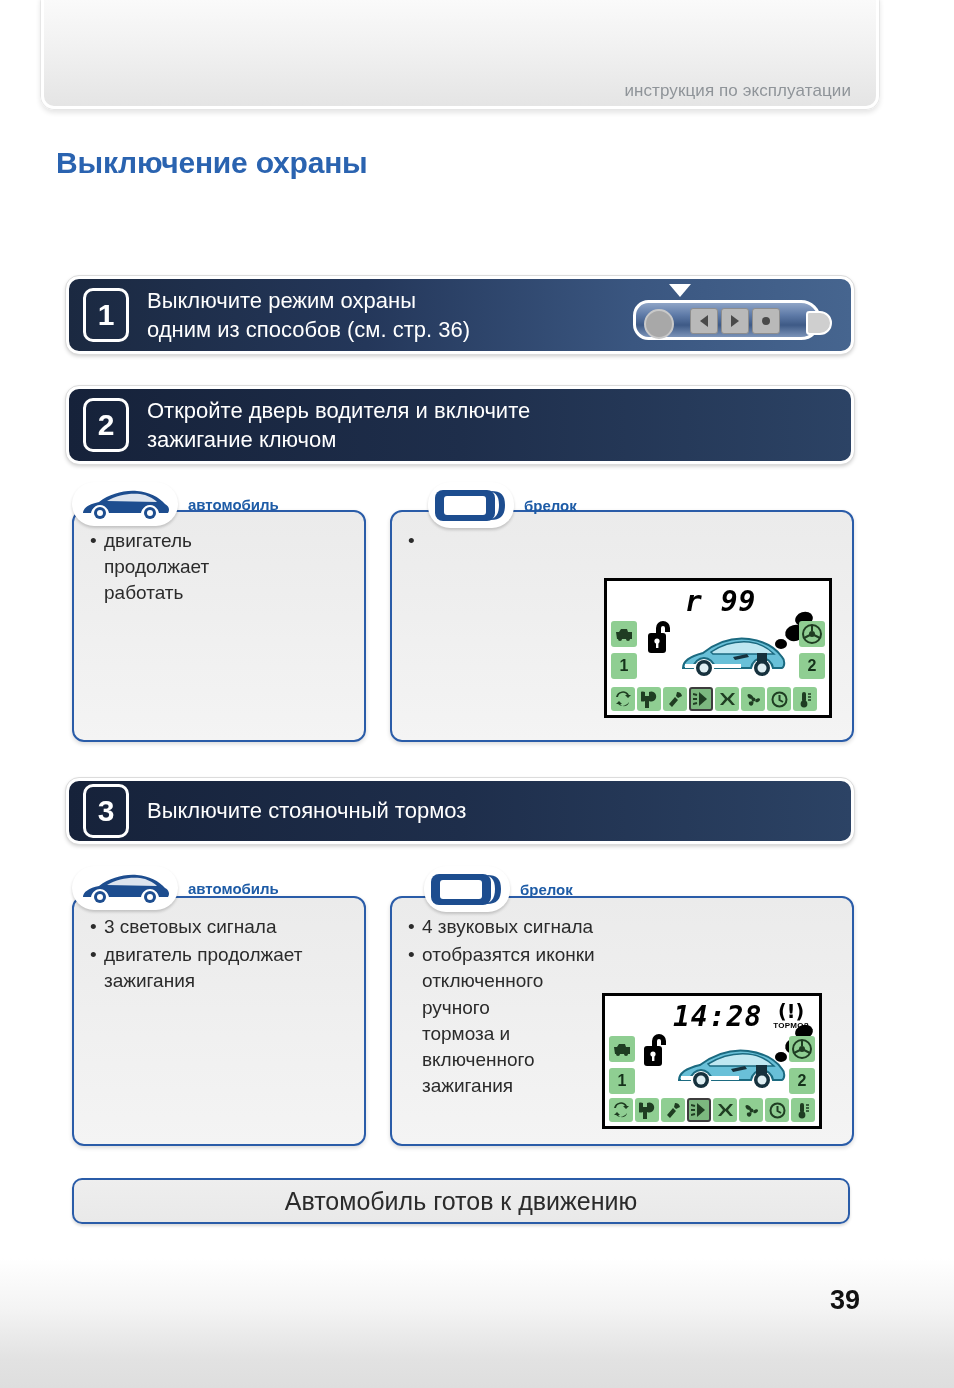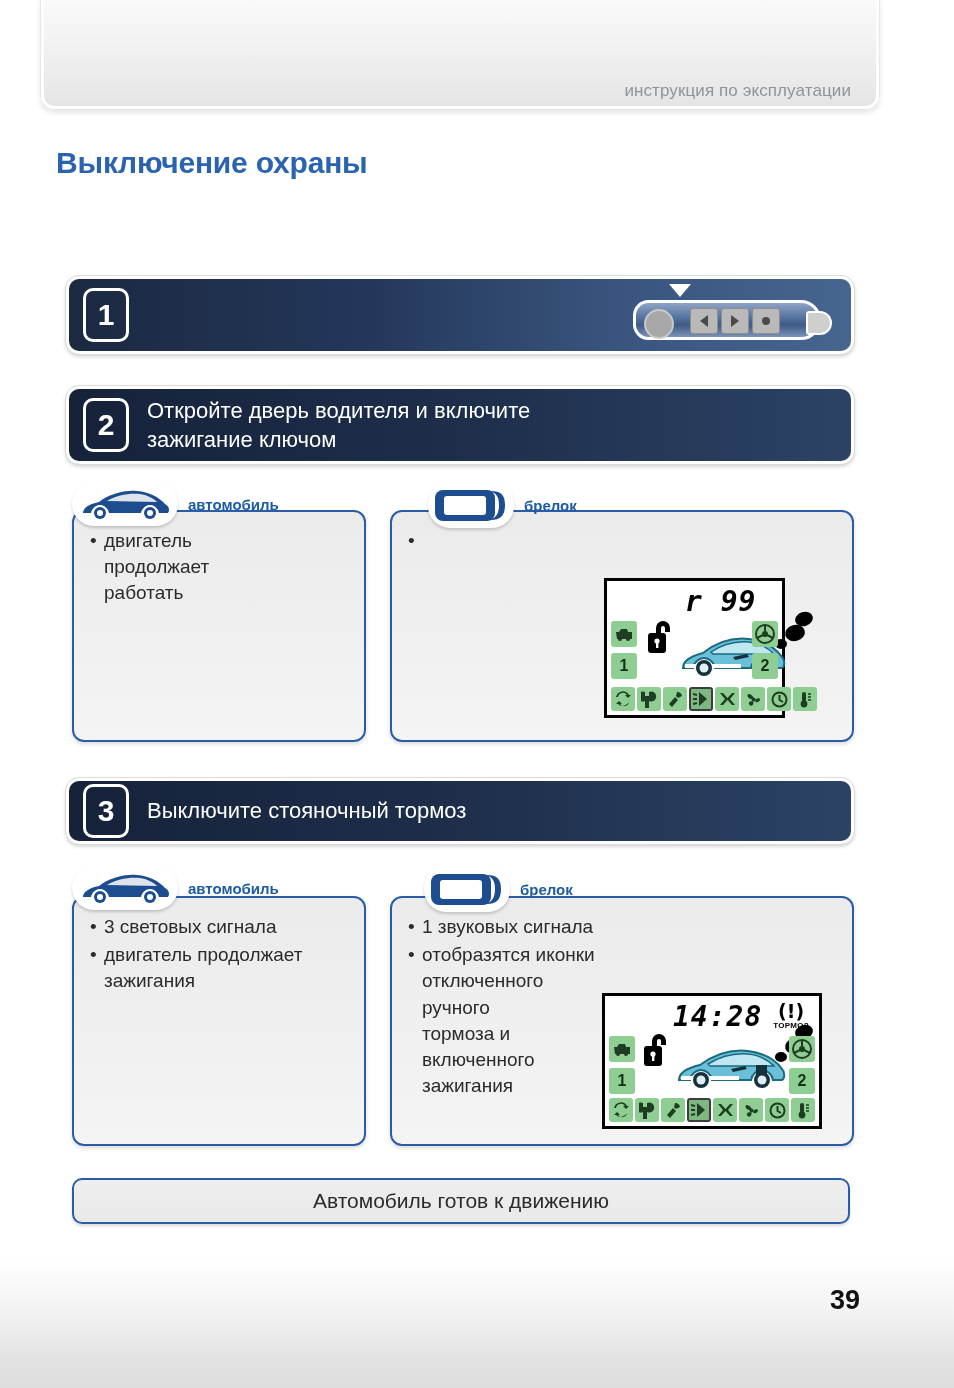--- a/index.html
+++ b/index.html
@@ -132,21 +132,21 @@
 
   #badgeA1{ left:72px; top:482px; }
   #badgeB1{ left:428px; top:482px; }
   #badgeA2{ left:72px; top:866px; }
   #badgeB2{ left:424px; top:866px; }
 
   
   .lcd{
     position:absolute; background:#ffffff; border:3px solid #000000;
   }
-  #lcd1{ left:604px; top:578px; width:181px; height:140px; }
+  #lcd1{ left:604px; top:578px; width:228px; height:140px; }
   #lcd2{ left:602px; top:993px; width:220px; height:136px;padding-left:46px; }
 
   .lcd-num{
     position:absolute; font-family:"DejaVu Sans Mono", monospace;
     font-weight:bold; font-style:italic; color:#000;
     letter-spacing:1px;
   }
   .ic{
     position:absolute; background:#8fce92; border-radius:3px;
     display:flex; align-items:center; justify-content:center;
@@ -163,21 +163,21 @@
   .brake-ind{ position:absolute; text-align:center; color:#000; }
   .brake-sym{ font-size:19px; font-weight:bold; line-height:1; font-family:"DejaVu Sans", sans-serif;}
   .brake-lbl{ font-size:8px; font-weight:bold; letter-spacing:.3px; line-height:1.2; }
 
   
   .final-box{
     position:absolute; left:72px; top:1178px; width:778px; height:46px;
     border:2px solid #2a5ca8; border-radius:10px;
     background:linear-gradient(to bottom,#eeeeee,#e9e9e9);
     display:flex; align-items:center; justify-content:center;
-    font-size:21px; color:#2b2b2b;
+    font-size:25px; color:#2b2b2b;
     box-shadow:0 2px 3px rgba(0,0,0,.15);
   }
   .final-box::before{
     content:""; position:absolute; left:-6px; top:-6px; right:-6px; bottom:-6px;
     border:4px solid #ffffff; border-radius:15px; z-index:-1;
   }
 
   
   .bottom-band{
     position:absolute; left:0; right:0; bottom:0; height:130px;
@@ -195,20 +195,22 @@
   <div class="top-band-inner"></div>
   <div class="top-band-label">инструкция по эксплуатации</div>
 </div>
 
 <div class="page-title">
   <div>Выключение охраны</div>
 </div>
 
 <div class="step" id="step1">
   <div class="step-num">1</div>
+  <div class="step-text">Выключите режим охраны
+одним из способов (см. стр. 36)</div>
   <div class="fob-wrap">
     <div class="fob-arrow"></div>
     <div class="fob-body">
       <div class="fob-ring"></div>
       <div class="fob-tip"></div>
       <div class="fob-btns">
         <div class="fob-btn">
             <span class="tri-l"></span>
           </div>
         <div class="fob-btn">
@@ -414,21 +416,21 @@
       <path d="M58 5 C68 5 72 9 72 19 C72 29 68 34 58 34 L52 34 C62 34 66 29 66 19 C66 9 62 5 52 5 Z" fill="#1d4d8f"></path>
     </svg>
   </div>
   <div class="badge-label">брелок</div>
 </div>
 
 <div class="card" id="cardB2">
   <div class="card-list" style="width:200px;">
     <div class="bullet-row">
       <span class="bullet-dot">•</span>
-      <span class="bullet-txt">1 звуковых сигнала</span>
+      <span class="bullet-txt">4 звуковых сигнала</span>
     </div>
     <div class="bullet-row">
       <span class="bullet-dot">•</span>
       <span class="bullet-txt">отобразятся иконки
 отключенного
 ручного
 тормоза и
 включенного
 зажигания</span>
     </div>

